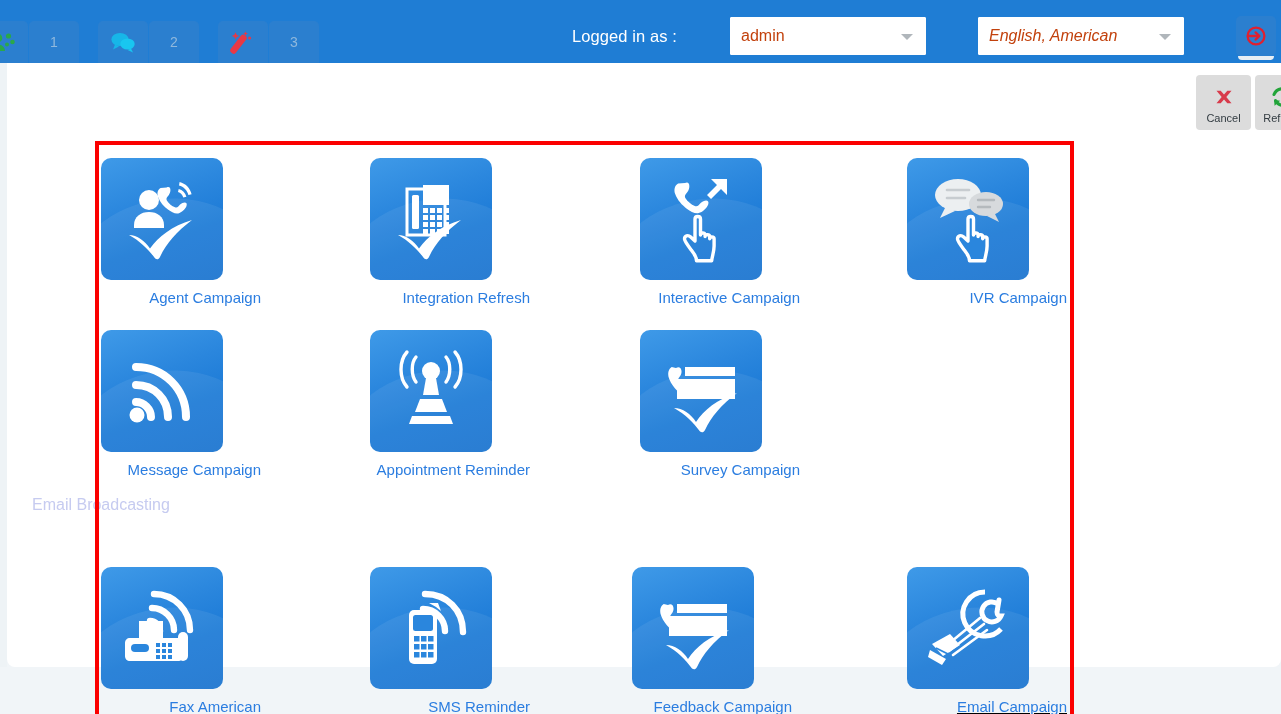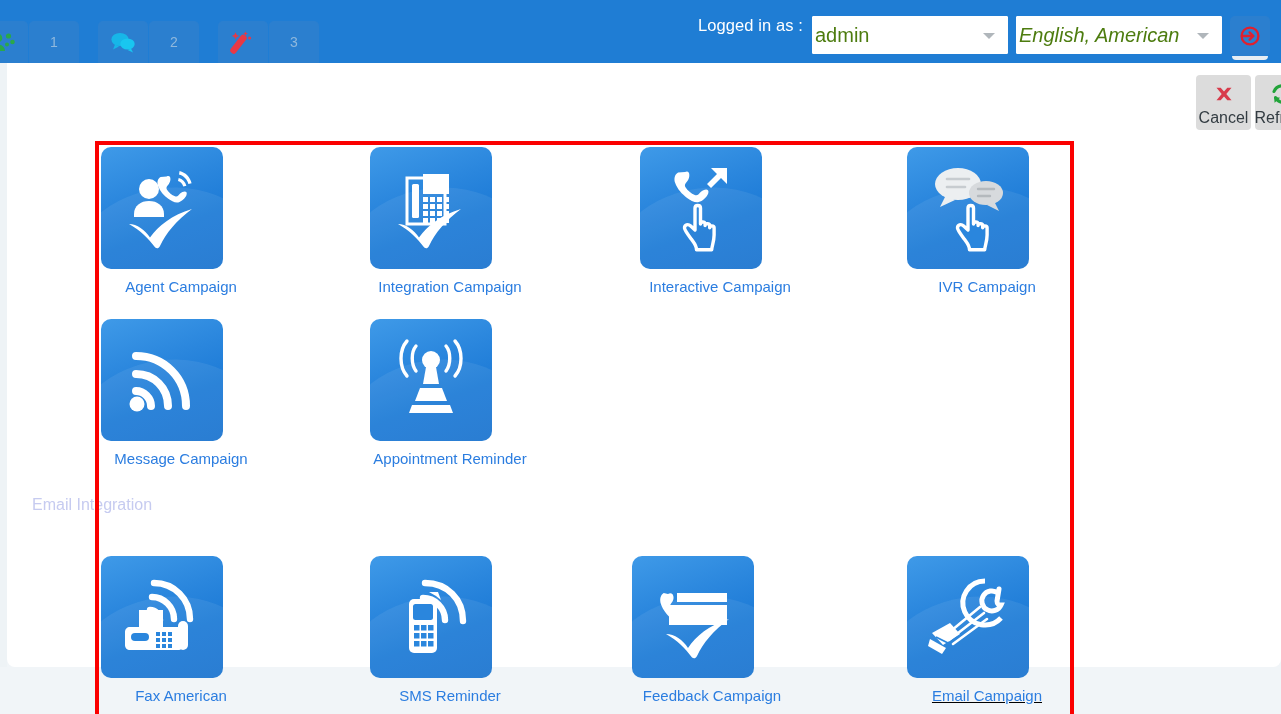--- a/index.html
+++ b/index.html
@@ -74,48 +74,49 @@
     bottom: -4px;
     height: 4px;
     background: #ffffff;
     border-radius: 0 0 4px 4px;
   }
   .tab-svg { display: block; }
 
   
   .login-cluster {
     position: absolute;
-    right: 16px;
+    right: 10px;
     top: 16px;
     display: flex;
-    align-items: flex-start;
+    align-items: center;
     height: 40px;
+    gap: 44px;
   }
   .logged-label {
     color: #ffffff;
     font-size: 16.5px;
     margin-right: 9px;
     white-space: nowrap;
     letter-spacing: 0.1px;
   }
   .select-box {
     position: relative;
     background: #ffffff;
     border: 1px solid #ffffff;
     height: 38px;
     box-sizing: border-box;
     display: flex;
     align-items: center;
     margin-right: 8px;
     border-radius: 1px;
   }
   .select-box .sel-value {
-    font-size: 20px;
-    color: #4d7c0f;
-    padding-left: 2px;
+    font-size: 16px;
+    color: #c2410c;
+    padding-left: 10px;
     white-space: nowrap;
     overflow: hidden;
   }
   .select-box.user { width: 196px; }
   .select-box.lang { width: 206px; font-style: italic; }
   .caret {
     position: absolute;
     right: 12px;
     top: 50%;
     margin-top: -2px;
@@ -179,21 +180,21 @@
     background: #dcdcdc;
     border-radius: 4px;
     display: flex;
     flex-direction: column;
     align-items: center;
     justify-content: center;
     box-sizing: border-box;
     padding-top: 4px;
   }
   .action-btn .ab-label {
-    font-size: 16px;
+    font-size: 11px;
     color: #333c42;
     margin-top: 3px;
     white-space: nowrap;
   }
 
   
   .grid-highlight {
     position: absolute;
     left: 88px;
     top: 78px;
@@ -206,21 +207,22 @@
   .grid {
     position: absolute;
     left: 0; top: 0;
     width: 100%;
     height: 100%;
   }
 
   .cell {
     position: absolute;
     width: 160px;
-    text-align: center;
+    text-align: right;
+    margin-top: 11px;
   }
   .tile {
     width: 122px;
     height: 122px;
     border-radius: 10px;
     position: relative;
     overflow: hidden;
     background: linear-gradient(160deg, #3f9ae8 0%, #2a86dd 38%, #1c7ad6 65%, #1a74cf 100%);
   }
   .tile .swoosh {
@@ -353,21 +355,21 @@
         <svg width="26" height="24" viewBox="0 0 26 24">
           <path d="M4 9.5A9.2 9.2 0 0 1 20.5 8.3" fill="none" stroke="#22a43a" stroke-width="3.1" stroke-linecap="round"></path>
           <path d="M22.2 14.6A9.2 9.2 0 0 1 5.6 15.7" fill="none" stroke="#22a43a" stroke-width="3.1" stroke-linecap="round"></path>
           <path d="M21.6 3.2l0.6 6.1-6.1-1z" fill="#22a43a"></path>
           <path d="M4.6 20.8L4 14.7l6.1 1z" fill="#22a43a"></path>
         </svg>
         <div class="ab-label">Refresh</div>
       </div>
     </div>
 
-    <div class="section-label">Email Integration</div>
+    <div class="section-label">Email Broadcasting</div>
 
     <div class="grid-highlight" style="border-color: rgb(251, 0, 0);">
       <div class="grid" id="campaign-grid">
           <div class="cell" style="left: 2px; top: 2px;">
             <div class="tile">
               <div class="swoosh"></div>
               <div class="glyph">
     <svg width="92" height="92" viewBox="0 0 92 92">
       <g fill="#ffffff">
         <circle cx="33" cy="27" r="10"></circle>
@@ -407,21 +409,21 @@
           <rect x="38" y="56" width="5" height="5"></rect>
                       <rect x="45" y="56" width="5" height="5"></rect>
                       <rect x="52" y="56" width="5" height="5"></rect>
                       <rect x="59" y="56" width="5" height="5"></rect>
         </g>
         <path d="M13 62c8 0 16 6 21 13.5C42 64 56 53 76 47c-16 12-26 24-32 37-1.5 3-4 3-5.6.6C33 77 24 68 13 62z"></path>
       </g>
     </svg>
               </div>
             </div>
-            <div class="cell-label">Integration Campaign</div>
+            <div class="cell-label">Integration Refresh</div>
           </div>
           <div class="cell" style="left: 541px; top: 2px;">
             <div class="tile">
               <div class="swoosh"></div>
               <div class="glyph">
     <svg width="92" height="92" viewBox="0 0 92 92">
       <g fill="#ffffff">
         <path d="M26 10c5-2.6 5.5 4.8 2.6 8.8-1.4 2-3.7 3.8-2.1 6.5 2.1 3.4 5.7 6.3 9.3 7.7 2.9 1.1 4.2-1.5 5.9-3.1 3.3-3 9.2-3.8 7.5 1.6-1.2 3.6-5.8 7.7-9.5 8.6-3.7.9-8.4-1.9-11.6-4.2-5-3.5-9.8-8.8-11.9-14.8-1.4-4-.9-8.5 2.9-10.7z" transform="translate(4,0)"></path>
         <path d="M56 6L72 6 72 22 66 16 56 26 52 22 62 12z"></path>
         <path d="M40 46c0-3.4 5.5-3.4 5.5 0v16c0-2.6 4.6-2.8 4.6 0v1.6c0-2.6 4.6-2.6 4.6 0v2.2c0-2.4 4.4-2.4 4.4 0v7.2c0 6.4-2.4 11.6-2.4 14.8H41.5c0-4.5-2-6.4-5-10.5-3.1-4.2-7-9.1-7-11.3 0-3.3 3.4-4.6 6.2-2l4.3 4z" fill="none" stroke="#ffffff" stroke-width="3.4" stroke-linejoin="round"></path>
@@ -486,20 +488,36 @@
       <g fill="none" stroke="#ffffff" stroke-width="3.4" stroke-linecap="round">
         <path d="M31 12c-5 6-5 18 0 25"></path>
         <path d="M22 7c-8 9-8 26 0 35"></path>
         <path d="M61 12c5 6 5 18 0 25"></path>
         <path d="M70 7c8 9 8 26 0 35"></path>
       </g>
     </svg>
               </div>
             </div>
             <div class="cell-label">Appointment Reminder</div>
+          </div>
+          <div class="cell" style="left: 541px; top: 174px;">
+            <div class="tile">
+              <div class="swoosh"></div>
+              <div class="glyph">
+    <svg width="92" height="92" viewBox="0 0 92 92">
+      <g fill="#ffffff">
+        <path d="M30 22h50v9H30z"></path>
+        <path d="M22 34h58v20H22z"></path>
+        <path d="M18 18c5-3 7 3.5 4.5 7.6-1.3 2-3.4 3.9-1.9 6.6 2 3.5 5.4 6.5 8.8 8 2.8 1.2 4-1.5 5.6-3.1 3.1-3.1 8.8-3.9 7.2 1.6-1.1 3.7-5.5 7.9-9 8.8-3.5.9-8-1.9-11-4.3-4.7-3.6-9.3-9-11.3-15.2-1.3-4.1-.8-8.7 2.8-11z" transform="translate(3,5)"></path>
+        <path d="M19 63c8.5 0 17 6 22 14C49 65 62 54 82 48c-16 12-26 24-32 37-1.5 3-4.2 3-5.8.6C39 78 30 69 19 63z"></path>
+      </g>
+    </svg>
+              </div>
+            </div>
+            <div class="cell-label">Survey Campaign</div>
           </div>
           <div class="cell" style="left: 2px; top: 411px;">
             <div class="tile">
               <div class="swoosh"></div>
               <div class="glyph">
     <svg width="92" height="92" viewBox="0 0 92 92">
       <g fill="none" stroke="#ffffff" stroke-width="6.4" stroke-linecap="round">
         <path d="M38 12C58 12 74 28 74 48"></path>
         <path d="M36 26c12 0 22 10 22 22"></path>
         <path d="M34 39c5.5 0 10 4.5 10 10"></path>

